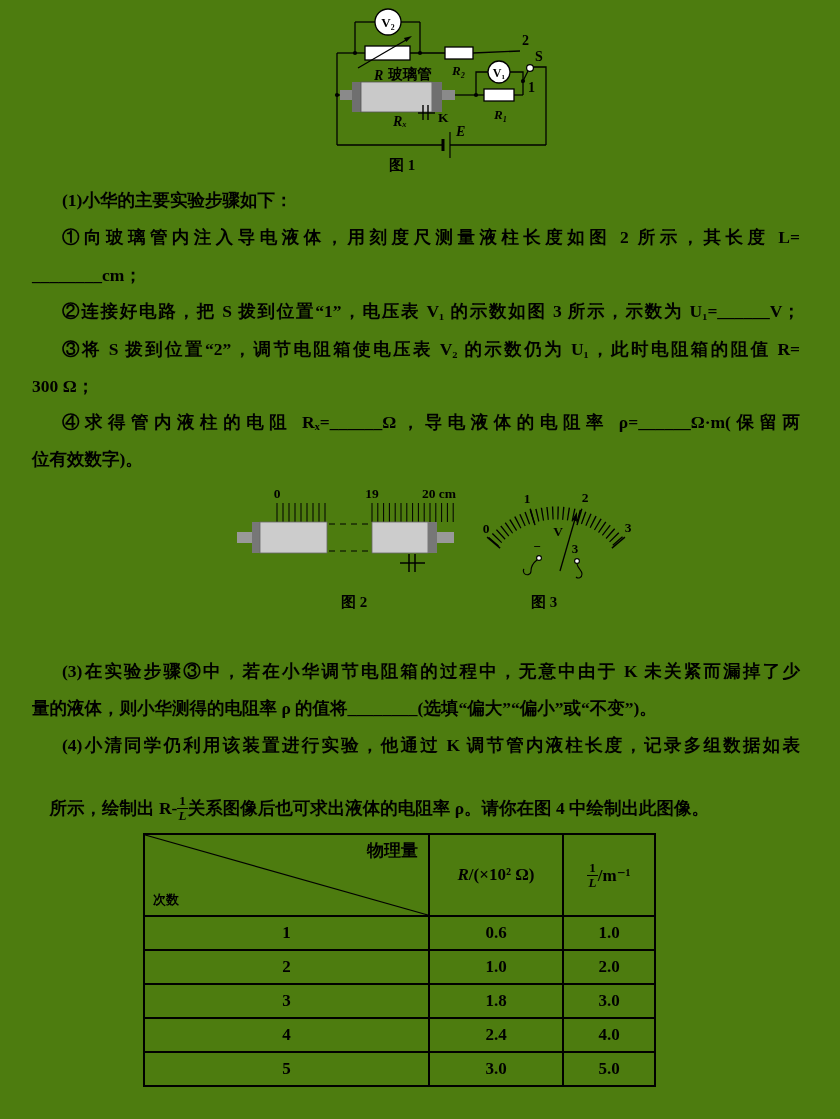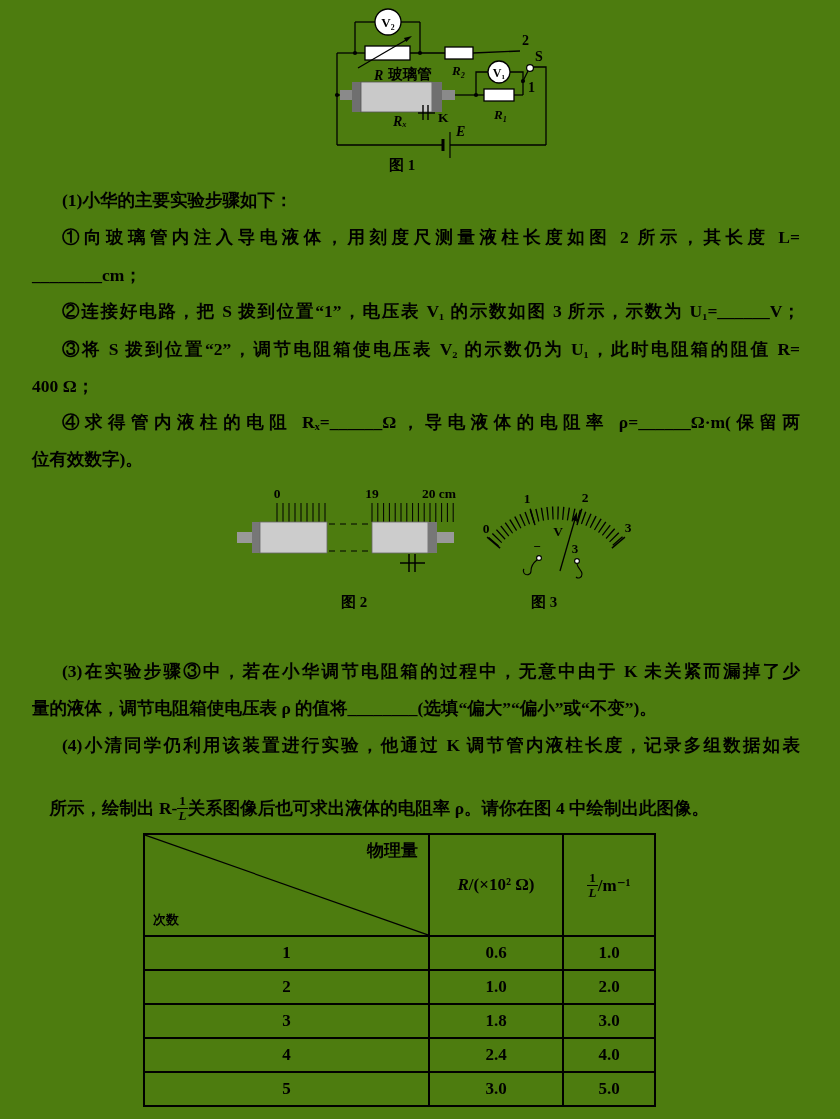--- a/index.html
+++ b/index.html
@@ -7,21 +7,21 @@
         font-family:"Liberation Serif","DejaVu Serif",serif;color:#000;}
   .line{position:absolute;font-size:17.5px;font-weight:bold;white-space:pre;line-height:1.25;}
   .fill{white-space:normal;width:738px;text-align:justify;text-align-last:justify;}
   svg text{font-family:"Liberation Serif","DejaVu Serif",serif;}
   .frac{display:inline-block;vertical-align:-6px;text-align:center;font-size:13px;line-height:1.05;font-weight:bold;}
   .frac .num{display:block;border-bottom:1.6px solid #000;padding:0 2px;}
   .frac .den{display:block;font-style:italic;}
   
   .dtable{position:absolute;left:143px;top:833px;border-collapse:collapse;}
   .dtable td{border:2px solid #000;font-weight:bold;font-size:17px;text-align:center;vertical-align:middle;padding:0;}
-  .diag{position:relative;width:283px;height:100px;}
+  .diag{position:relative;width:283px;height:80px;}
   .diag svg{position:absolute;left:0;top:0;width:100%;height:100%;}
   .diag .tr{position:absolute;right:10px;top:4px;font-size:17px;font-weight:bold;}
   .diag .bl{position:absolute;left:8px;bottom:6px;font-size:13px;font-weight:bold;}
   .c2{width:132px;} .c3{width:90px;} .rowh{height:34px;}
   .it{font-style:italic;}
 </style>
 </head>
 <body>
 
 <div class="page">
@@ -98,21 +98,21 @@
       <circle cx="201" cy="81" r="2.1"></circle>
     </g>
     <text x="80" y="170" text-anchor="middle" font-size="15" font-weight="bold">图 1</text>
   </svg>
 
   <div class="line" style="left:62px;top:190px;">(1)小华的主要实验步骤如下：</div>
   <div class="line fill" style="left:62px;top:227px;">①向玻璃管内注入导电液体，用刻度尺测量液柱长度如图 2 所示，其长度 L=</div>
   <div class="line" style="left:32px;top:265px;">________cm；</div>
   <div class="line fill" style="left:62px;top:301px;">②连接好电路，把 S 拨到位置“1”，电压表 V₁ 的示数如图 3 所示，示数为 U₁=______V；</div>
   <div class="line fill" style="left:62px;top:339px;">③将 S 拨到位置“2”，调节电阻箱使电压表 V₂ 的示数仍为 U₁，此时电阻箱的阻值 R=</div>
-  <div class="line" style="left:32px;top:376px;">400 Ω；</div>
+  <div class="line" style="left:32px;top:376px;">300 Ω；</div>
   <div class="line fill" style="left:62px;top:412px;">④求得管内液柱的电阻 Rₓ=______Ω，导电液体的电阻率 ρ=______Ω·m(保留两</div>
   <div class="line" style="left:32px;top:449px;">位有效数字)。</div>
 
   <svg style="position:absolute;left:235px;top:483px;" width="230" height="132" viewBox="0 0 230 132">
     <text x="42" y="15" text-anchor="middle" font-size="13.5" font-weight="bold">0</text>
     <text x="137" y="15" text-anchor="middle" font-size="13.5" font-weight="bold">19</text>
     <text x="204" y="15" text-anchor="middle" font-size="13.5" font-weight="bold">20 cm</text>
     <g stroke="#000" stroke-width="1">
       <line x1="42" y1="20" x2="42" y2="39"></line>
         <line x1="48" y1="20" x2="48" y2="39"></line>
@@ -181,21 +181,21 @@
     <text x="57" y="68" text-anchor="middle" font-size="13" font-weight="bold">−</text>
     <circle cx="59" cy="75" r="2.4" fill="#fff" stroke="#000" stroke-width="1.1"></circle>
     <path d="M 57 77 C 53 80 51 84 51 88 C 51 92 46 93 44 90 C 43 88 43 87 44 86" fill="none" stroke="#000" stroke-width="1.1"></path>
     <text x="95" y="70" text-anchor="middle" font-size="13" font-weight="bold">3</text>
     <circle cx="97" cy="78" r="2.4" fill="#fff" stroke="#000" stroke-width="1.1"></circle>
     <path d="M 97 81 C 98 86 102 87 102 91 C 102 95 98 96 96 94" fill="none" stroke="#000" stroke-width="1.1"></path>
     <text x="64" y="124" text-anchor="middle" font-size="15" font-weight="bold">图 3</text>
   </svg>
 
   <div class="line fill" style="left:62px;top:661px;">(3)在实验步骤③中，若在小华调节电阻箱的过程中，无意中由于 K 未关紧而漏掉了少</div>
-  <div class="line" style="left:32px;top:698px;">量的液体，调节电阻箱使电压表 ρ 的值将________(选填“偏大”“偏小”或“不变”)。</div>
+  <div class="line" style="left:32px;top:698px;">量的液体，则小华测得的电阻率 ρ 的值将________(选填“偏大”“偏小”或“不变”)。</div>
   <div class="line fill" style="left:62px;top:735px;">(4)小清同学仍利用该装置进行实验，他通过 K 调节管内液柱长度，记录多组数据如表</div>
   <div class="line" style="left:32px;top:772px;">
     <span>所示，绘制出 R-</span><span class="frac"><span class="num">1</span><span class="den">L</span></span><span>关系图像后也可求出液体的电阻率 ρ。请你在图 4 中绘制出此图像。</span>
   </div>
 
   <table class="dtable">
     <tbody>
         <tr>
       <td>
         <div class="diag">

